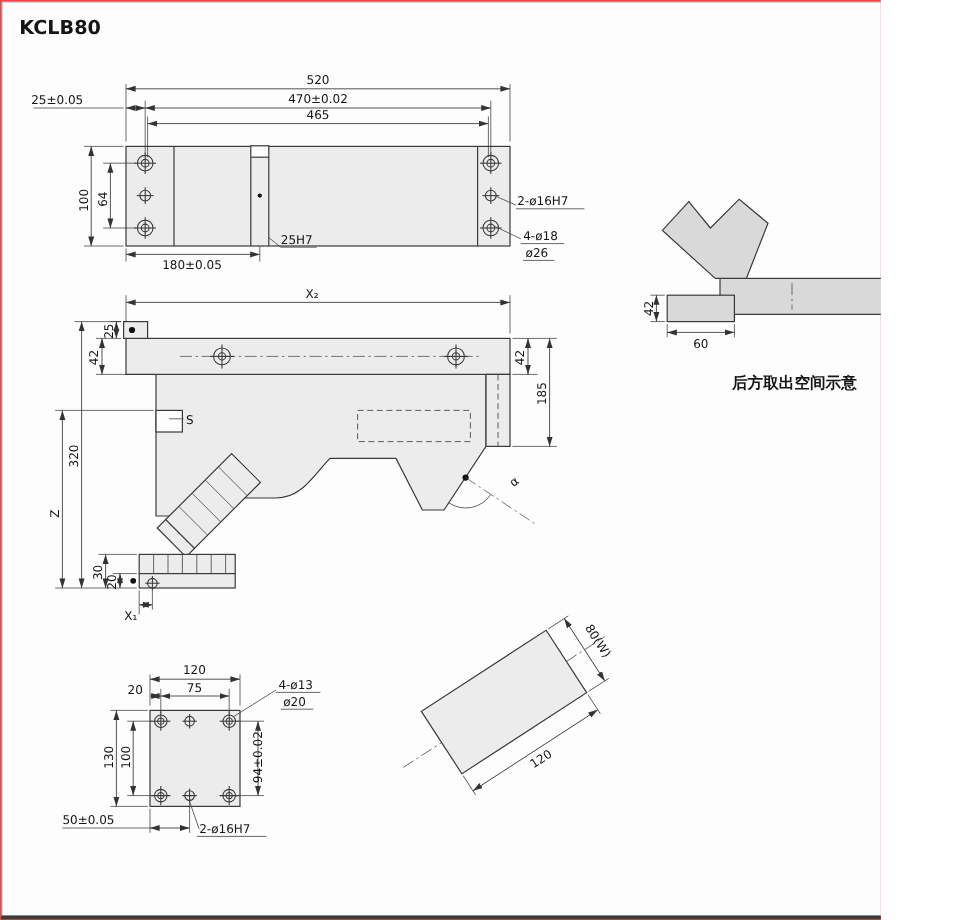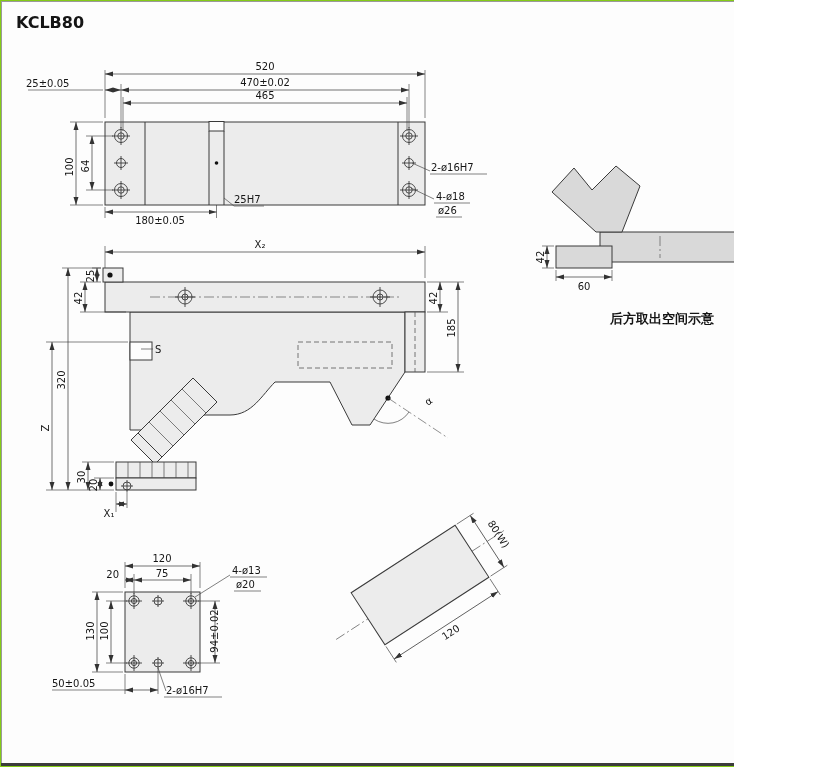--- a/index.html
+++ b/index.html
@@ -1,16 +1,16 @@
 <!DOCTYPE html>
 <html><head>
 <meta charset="utf-8">
 <style>
   html,body { margin:0; padding:0; background:#ffffff; }
-  .page { position:relative; width:734px; height:767px; background:#84cc16; overflow:hidden; }
+  .page { position:relative; width:734px; height:767px; background:#ef4444; overflow:hidden; }
   svg text { font-family:"DejaVu Sans","Liberation Sans",sans-serif; font-size:10px; fill:#151515; }
   .t-title { font-size:16px; font-weight:bold; }
   .caption { font-size:13px; font-weight:600; }
   .part  { fill:#ececec; stroke:#3a3a3a; stroke-width:1; }
   .partd { fill:#d9d9d9; stroke:#3a3a3a; stroke-width:1; }
   .cut   { fill:#fdfdfd; stroke:#3a3a3a; stroke-width:1; }
   .ol    { stroke:#3a3a3a; stroke-width:1; fill:none; }
   .thin  { stroke:#4a4a4a; stroke-width:0.7; fill:none; }
   .dim   { stroke:#333333; stroke-width:0.7; fill:none; }
   .ext   { stroke:#333333; stroke-width:0.6; fill:none; }

